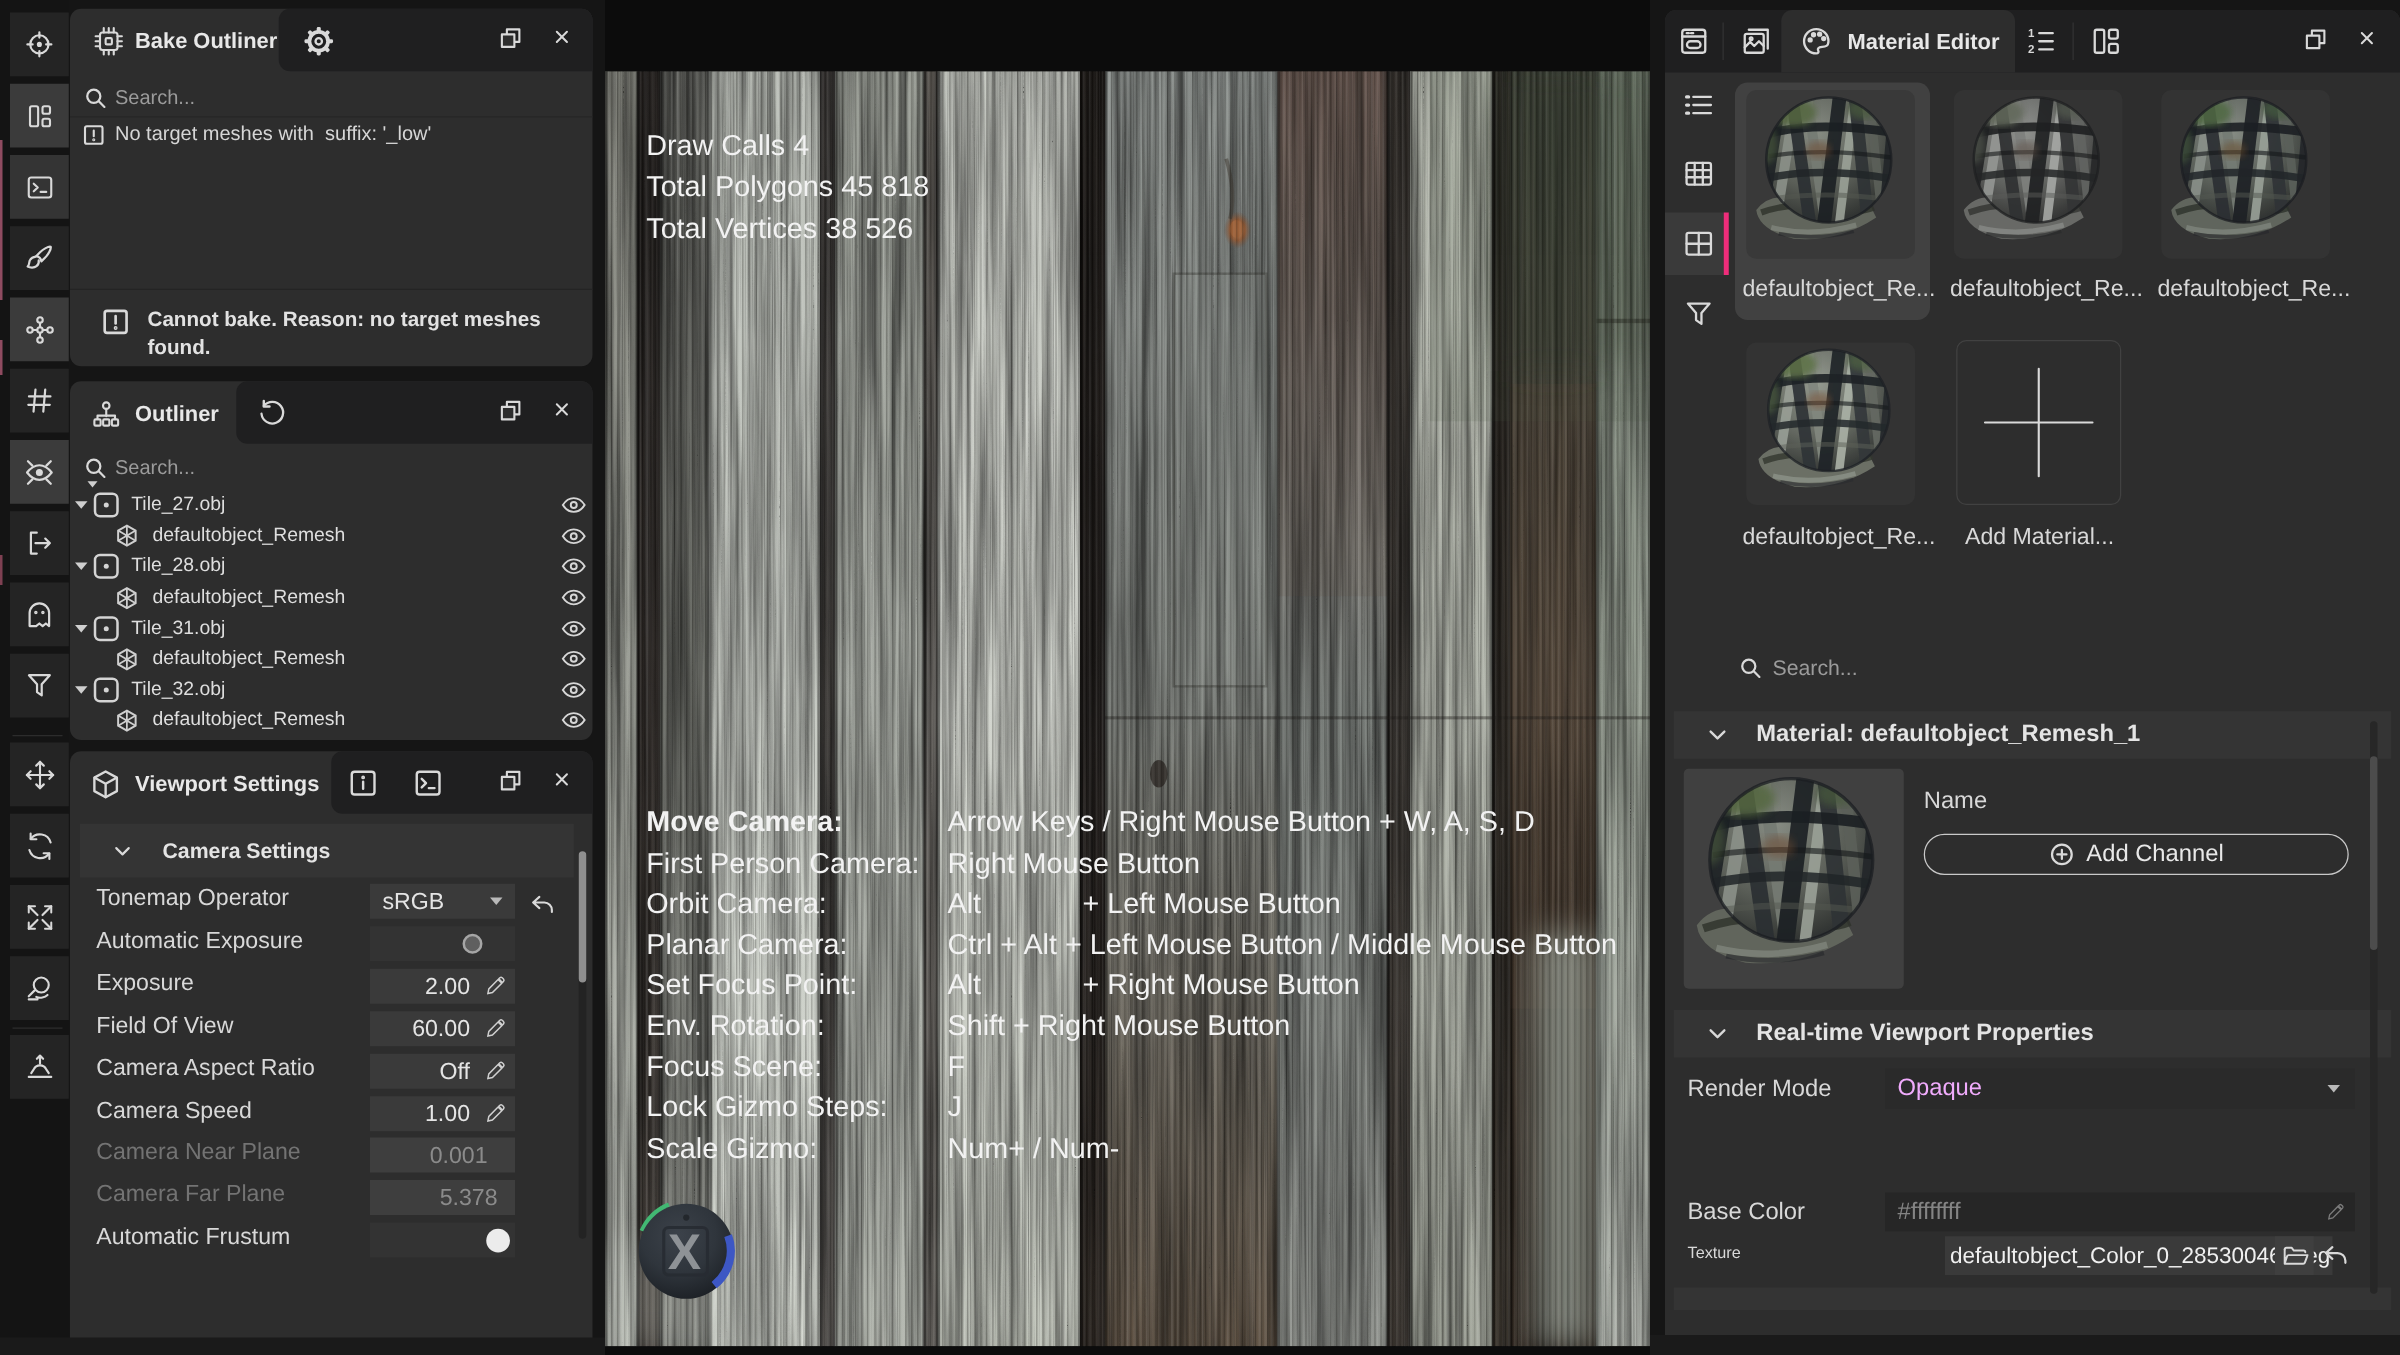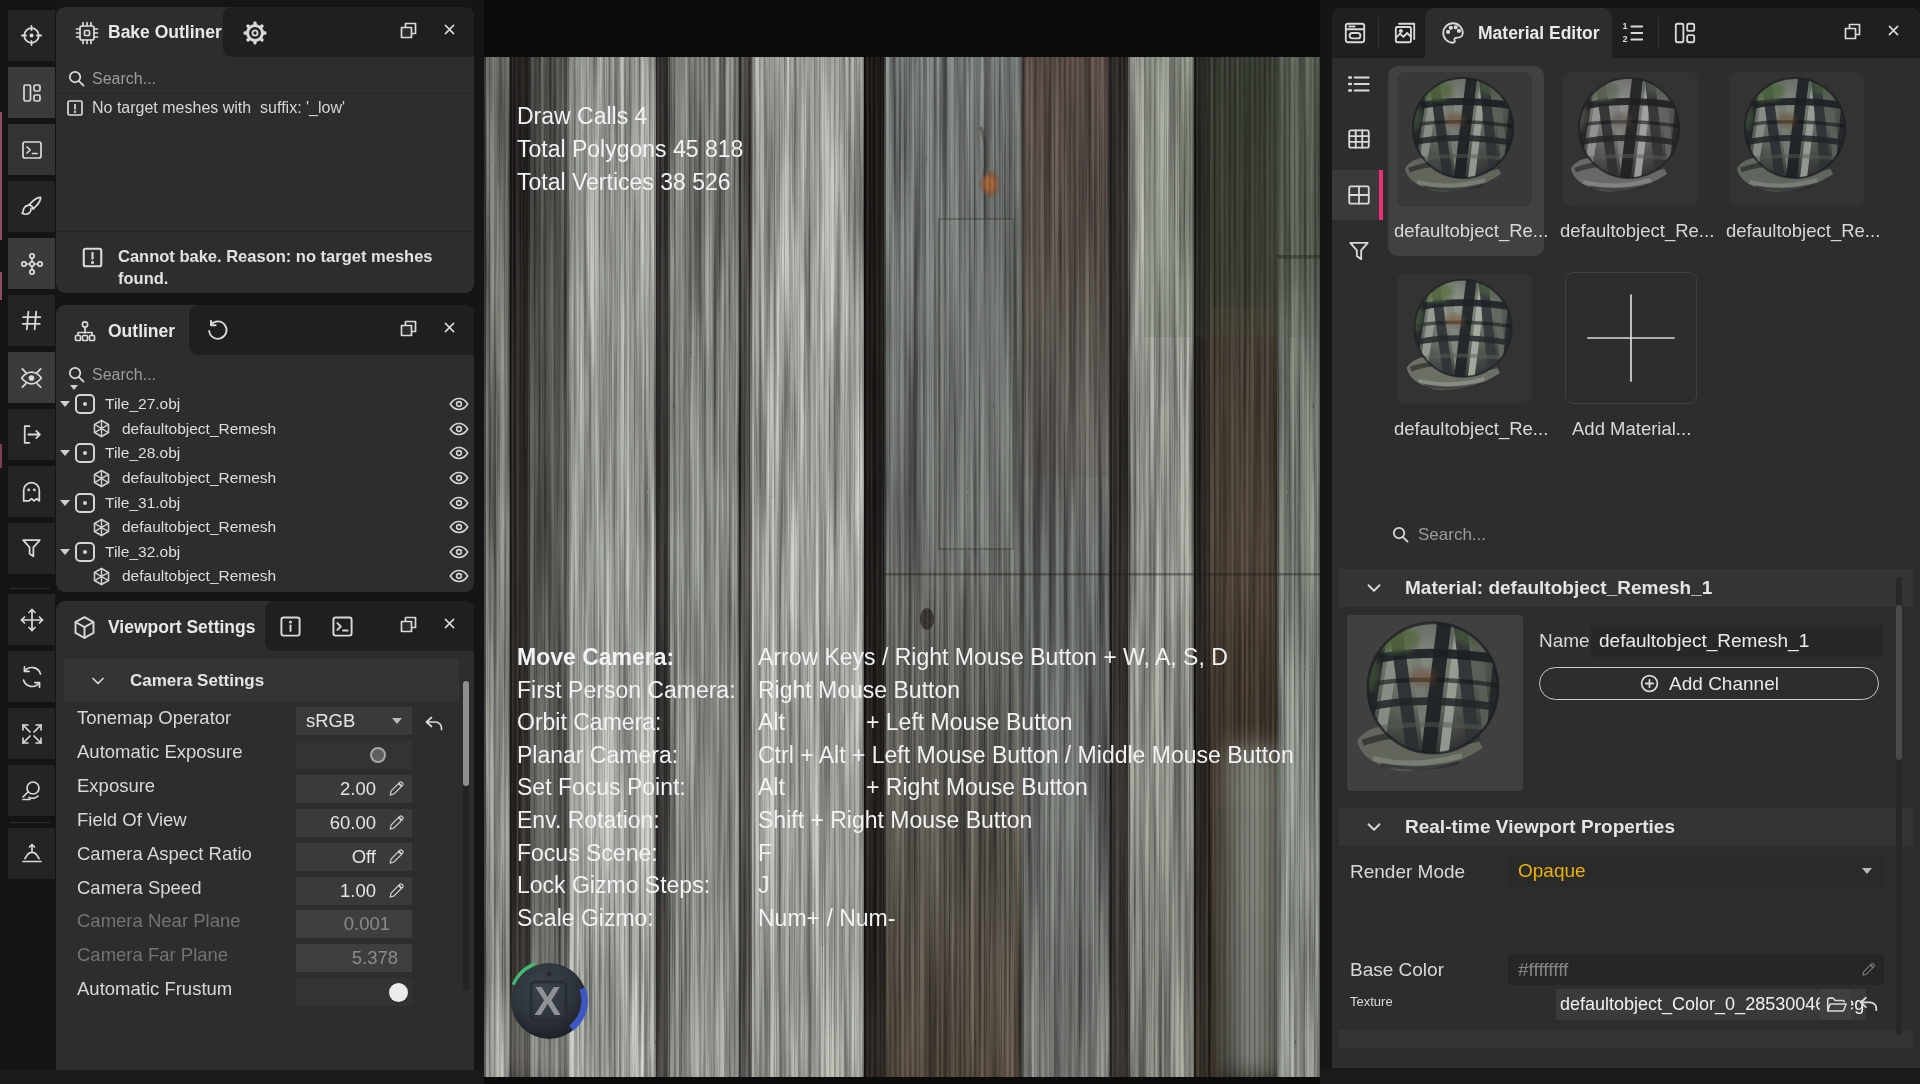--- a/index.html
+++ b/index.html
@@ -871,39 +871,36 @@
         <path d="M5 7.5l5 5 5-5"></path>
       </svg>
     Material: defaultobject_Remesh_1
   </div>
   <div class="abs" style="left:15px;top:607px;width:176px;height:176px;background:#404040;border-radius:4px;">
     <svg width="176" height="176" style="margin:0;">
         <use href="#ball"></use>
       </svg>
     </div>
   <div class="abs lbl" style="left:207px;top:622px;font-size:19px;">Name</div>
-  <div class="abs" style="left:259px;top:617px;width:292px;height:32px;background:#272727;display:flex;align-items:center;">
-    <span style="font-size:19px;color:#ececec;margin-left:8px;">defaultobject_Remesh_1</span>
-    </div>
   <div class="abs" style="left:207px;top:659px;width:340px;height:33px;border:1.5px solid #c9c9c9;border-radius:17px;display:flex;align-items:center;justify-content:center;gap:9px;">
     <svg width="21" height="21" viewBox="0 0 20 20" class="icon" stroke-width="1.5">
         <circle cx="10" cy="10" r="7.5"></circle>
         <path d="M10 6.5v7M6.5 10h7"></path>
       </svg>
     <span style="font-size:19px;color:#e8e8e8;">Add Channel</span>
     </div>
   <div class="hdr" style="left:7px;top:800px;width:574px;height:38px;font-size:19px;">
     <svg width="22" height="22" viewBox="0 0 20 20" class="icon" style="margin:0 20px 0 24px;" stroke-width="2">
         <path d="M5 7.5l5 5 5-5"></path>
       </svg>
     Real-time Viewport Properties
   </div>
   <div class="abs lbl" style="left:18px;top:853px;font-size:19px;">Render Mode</div>
   <div class="abs" style="left:176px;top:847px;width:376px;height:32px;background:#2a2a2a;display:flex;align-items:center;">
-    <span style="font-size:19px;color:#eab308;margin-left:10px;">Opaque</span>
+    <span style="font-size:19px;color:#f0abfc;margin-left:10px;">Opaque</span>
     <span class="dcaret" style="margin-left:auto;margin-right:12px;"></span>
     </div>
   <div class="abs lbl" style="left:18px;top:951px;font-size:19px;">Base Color</div>
   <div class="abs" style="left:176px;top:946px;width:376px;height:31px;background:#262626;display:flex;align-items:center;">
     <span style="font-size:19px;color:#848484;margin-left:10px;">#ffffffff</span>
     <svg class="abs" style="position:static;margin-left:auto;margin-right:8px;opacity:.5;" width="15" height="15">
         <use href="#i-pen"></use>
       </svg>
     </div>
   <div class="abs lbl" style="left:18px;top:986px;font-size:13px;">Texture</div>

